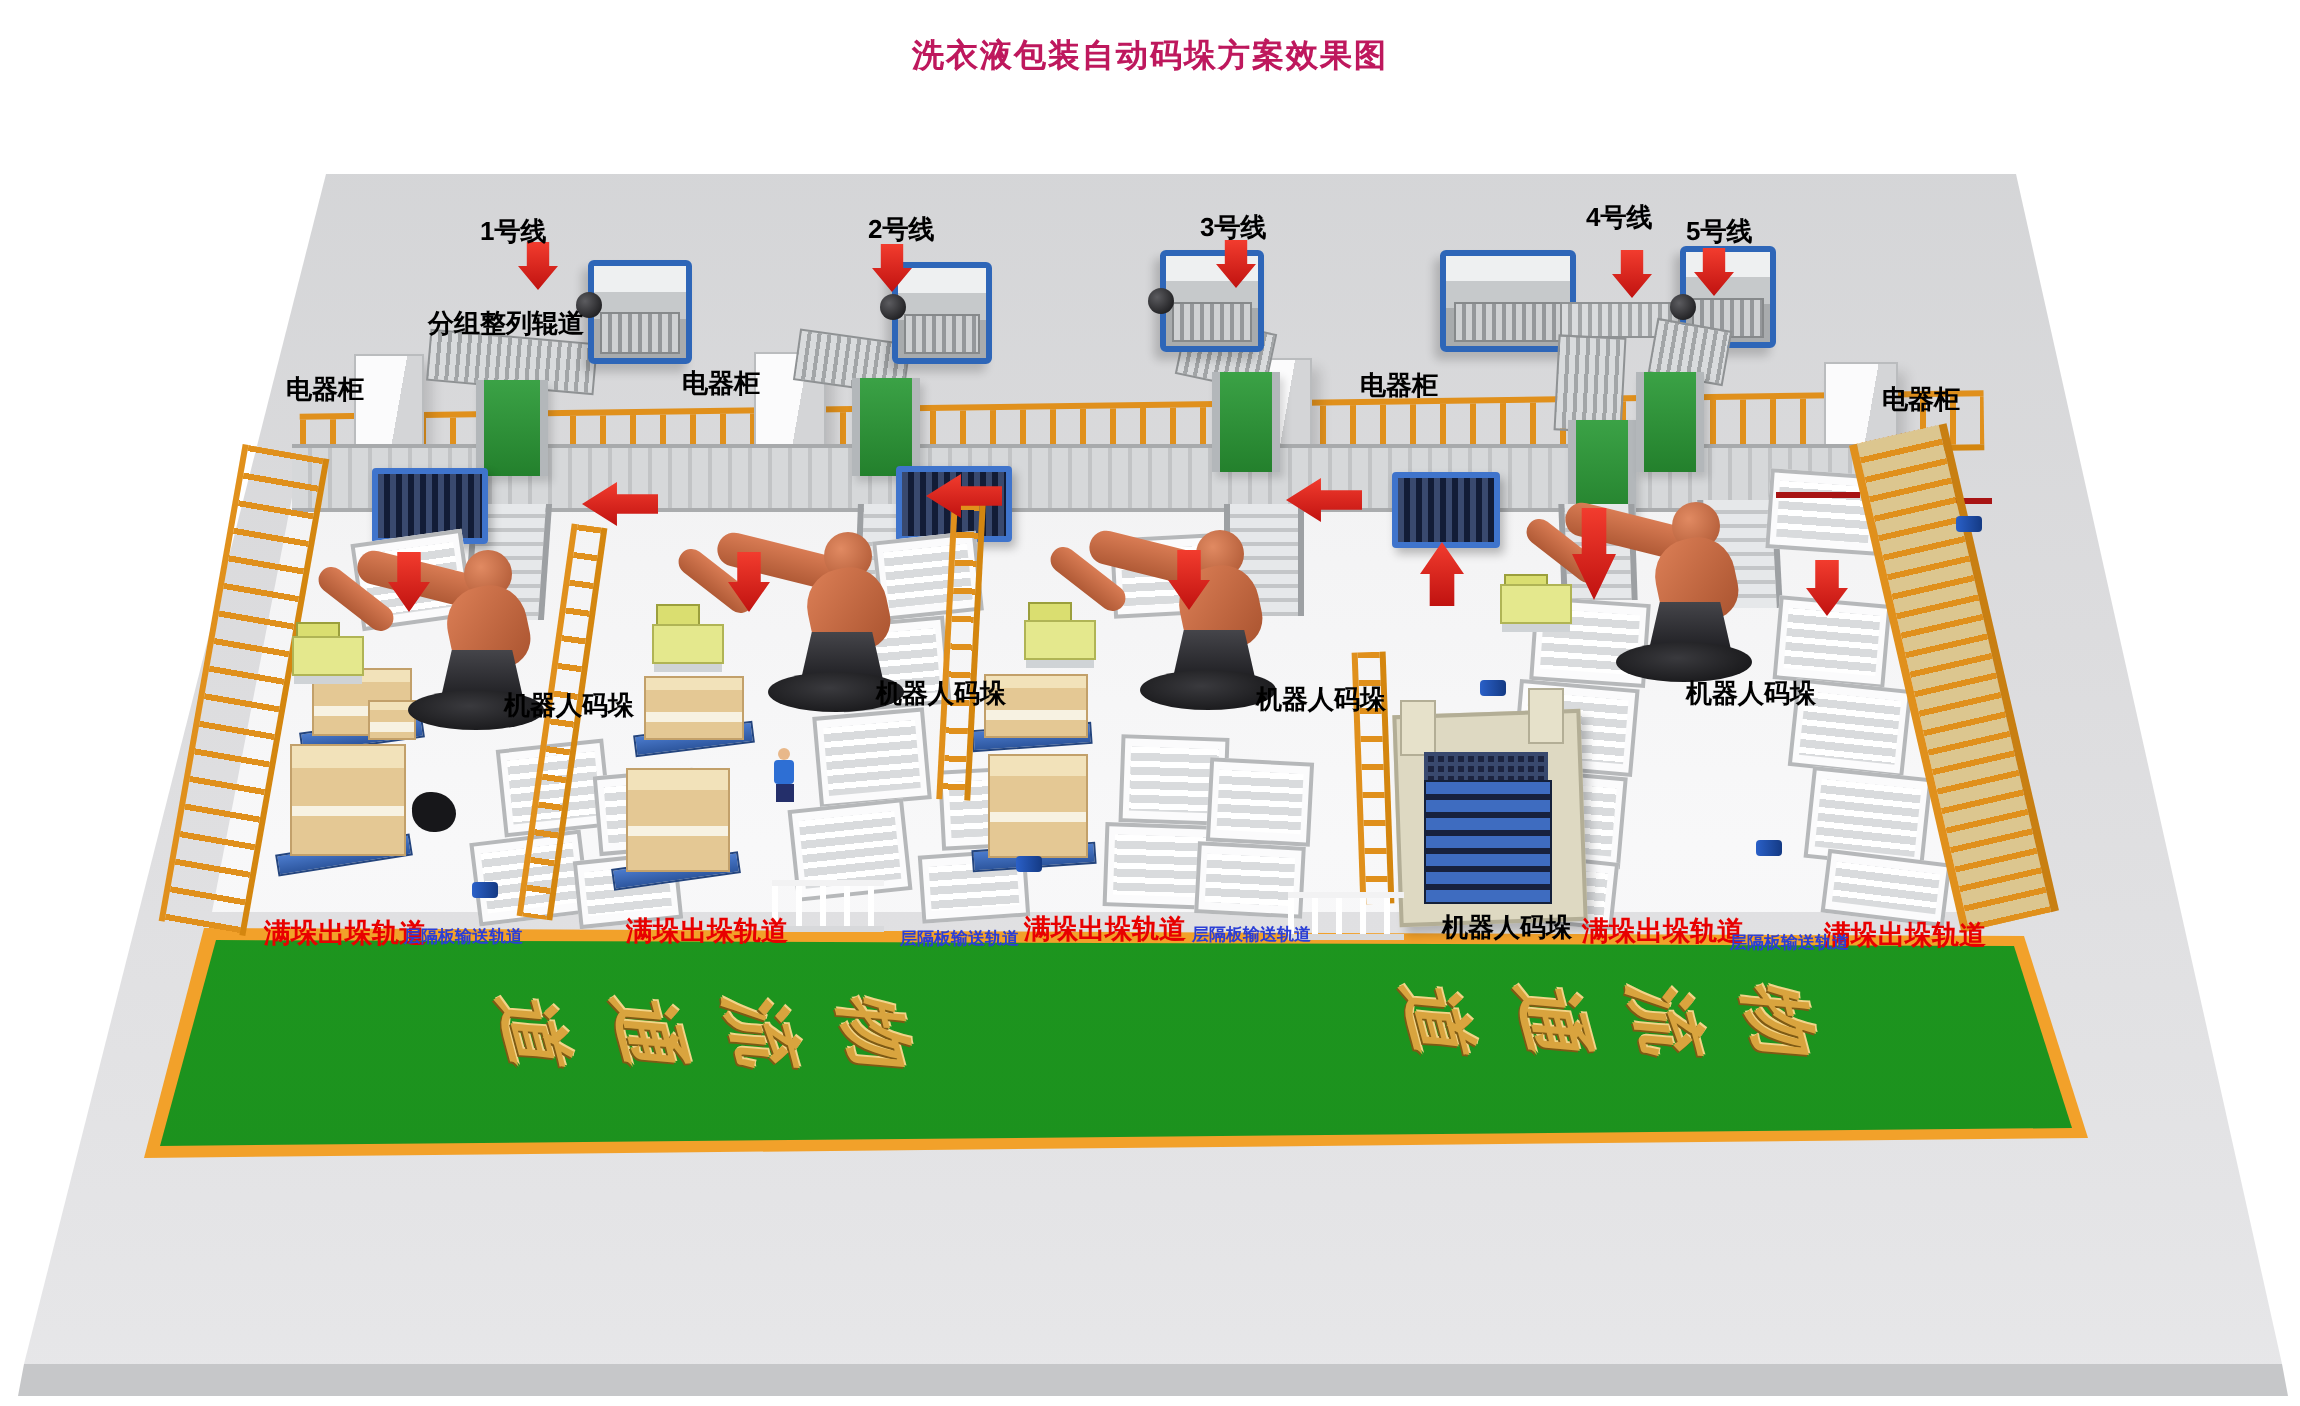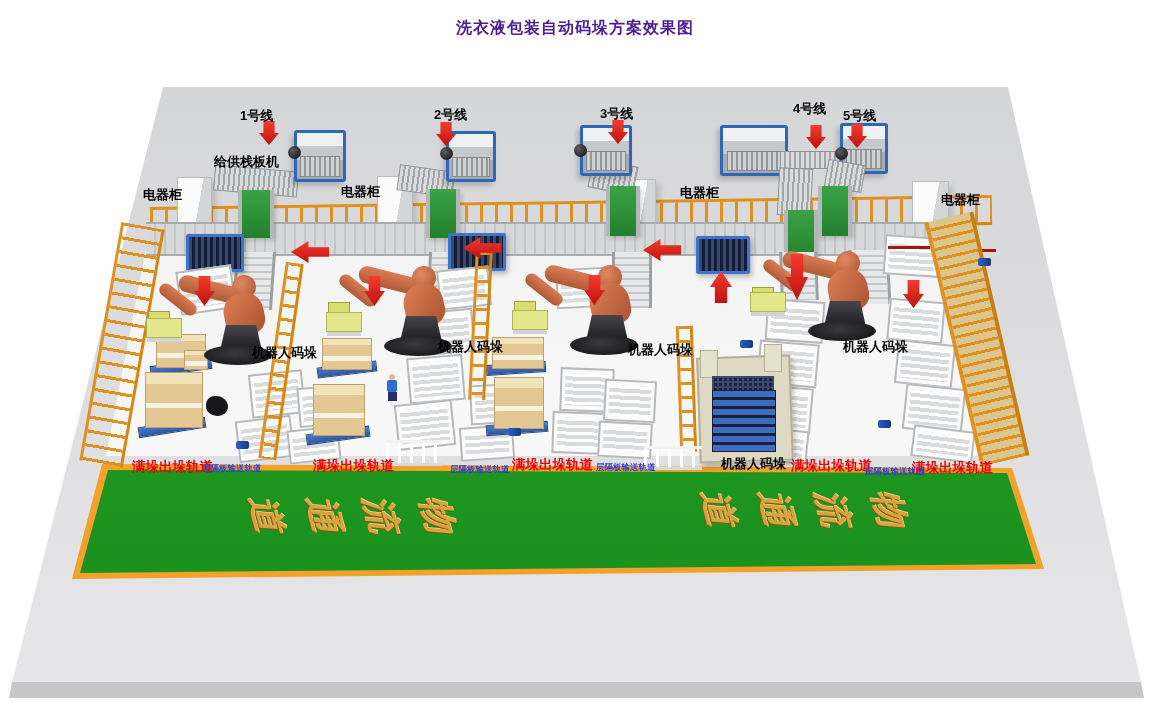--- a/index.html
+++ b/index.html
@@ -100,21 +100,21 @@
     background:radial-gradient(circle at 35% 35%,#e18a62,#a9532f);}
   .r-fore{left:8px;top:26px;width:44px;height:13px;border-radius:7px;
     background:linear-gradient(180deg,#d97c54,#b05a36);transform:rotate(38deg);}
   .r-grip{left:0;top:44px;width:20px;height:14px;background:#dade70;border:1px solid #9b9f3c;}
 
   
   .lbl{position:absolute;font-size:13px;font-weight:bold;color:#000;white-space:nowrap;}
   .lbl-red{position:absolute;font-size:13.5px;font-weight:bold;color:#e80000;white-space:nowrap;}
   .lbl-blue{position:absolute;font-size:8.5px;font-weight:bold;color:#2b3fd6;white-space:nowrap;text-align:right;}
   .title{position:absolute;left:0;right:0;top:18px;text-align:center;
-    font-size:16px;font-weight:bold;color:#4c1d95;letter-spacing:1px;}
+    font-size:16px;font-weight:bold;color:#be185d;letter-spacing:1px;}
   .psm-frame{background:#ded9c2;border:2px solid #b3ae96;box-shadow:3px 4px 5px rgba(0,0,0,.2);}
   .psm-stack{background:repeating-linear-gradient(180deg,#3e6cc0 0 6px,#17213d 6px 9px);
     border:1px solid #142039;}
   .psm-grid{background:#1c2440;
     background-image:repeating-linear-gradient(90deg,#39496e 0 2px,transparent 2px 5px),
                      repeating-linear-gradient(180deg,#39496e 0 2px,transparent 2px 5px);}
   .worker-head{width:6px;height:6px;border-radius:50%;background:#e8b88a;}
   .worker-body{width:10px;height:12px;border-radius:2px;background:#2e6fd4;}
   .worker-legs{width:9px;height:9px;background:#242f6a;}
   .redline{background:#a81414;height:3px;}
@@ -311,21 +311,21 @@
   <div class="abs arrow-down" style="left:786px;top:254px;width:22px;height:46px"></div>
   <div class="abs arrow-down" style="left:903px;top:280px;width:21px;height:28px"></div>
   <div class="abs arrow-up" style="left:710px;top:271px;width:22px;height:32px"></div>
 
   <div class="title">洗衣液包装自动码垛方案效果图</div>
   <div class="lbl" style="left:240px;top:107px">1号线</div>
   <div class="lbl" style="left:434px;top:106px">2号线</div>
   <div class="lbl" style="left:600px;top:105px">3号线</div>
   <div class="lbl" style="left:793px;top:100px">4号线</div>
   <div class="lbl" style="left:843px;top:107px">5号线</div>
-  <div class="lbl" style="left:214px;top:153px">给供栈板机</div>
+  <div class="lbl" style="left:214px;top:153px">分组整列辊道</div>
   <div class="lbl" style="left:143px;top:186px">电器柜</div>
   <div class="lbl" style="left:341px;top:183px">电器柜</div>
   <div class="lbl" style="left:680px;top:184px">电器柜</div>
   <div class="lbl" style="left:941px;top:191px">电器柜</div>
   <div class="lbl" style="left:252px;top:344px">机器人码垛</div>
   <div class="lbl" style="left:438px;top:338px">机器人码垛</div>
   <div class="lbl" style="left:628px;top:341px">机器人码垛</div>
   <div class="lbl" style="left:843px;top:338px">机器人码垛</div>
   <div class="lbl-red" style="left:132px;top:458px">满垛出垛轨道</div>
   <div class="lbl-red" style="left:313px;top:457px">满垛出垛轨道</div>

